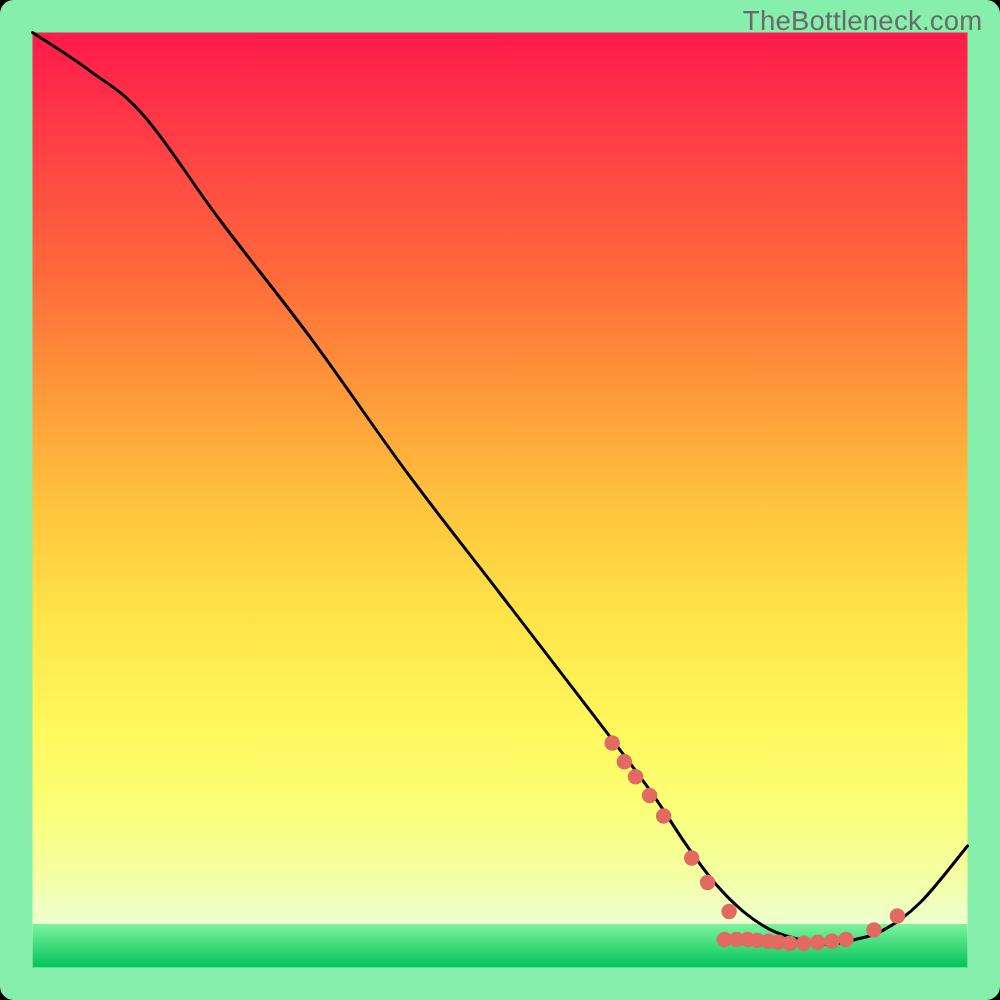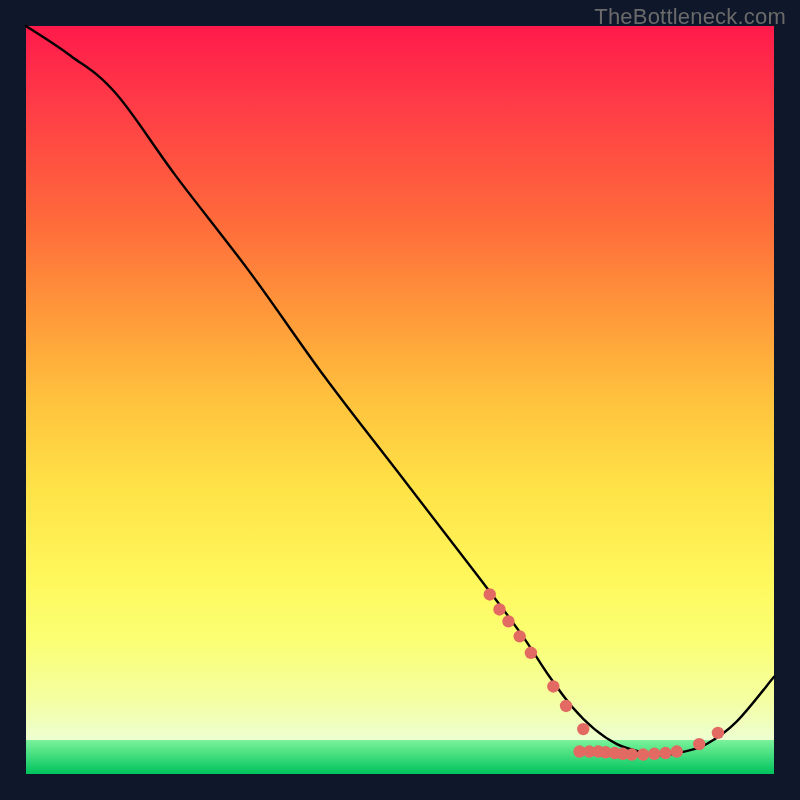--- a/index.html
+++ b/index.html
@@ -8,21 +8,22 @@
     width: 800px;
     height: 800px;
     background: #000;
     font-family: Arial, Helvetica, sans-serif;
     overflow: hidden;
   }
   .frame {
     position: relative;
     width: 800px;
     height: 800px;
-    background: #0f172a;
+    background: #86efac;
+    border-radius: 11px;
   }
   .watermark {
     position: absolute;
     top: 4px;
     right: 14px;
     color: #6a6a6a;
     font-size: 22px;
     font-weight: 400;
     letter-spacing: 0.2px;
     z-index: 5;

